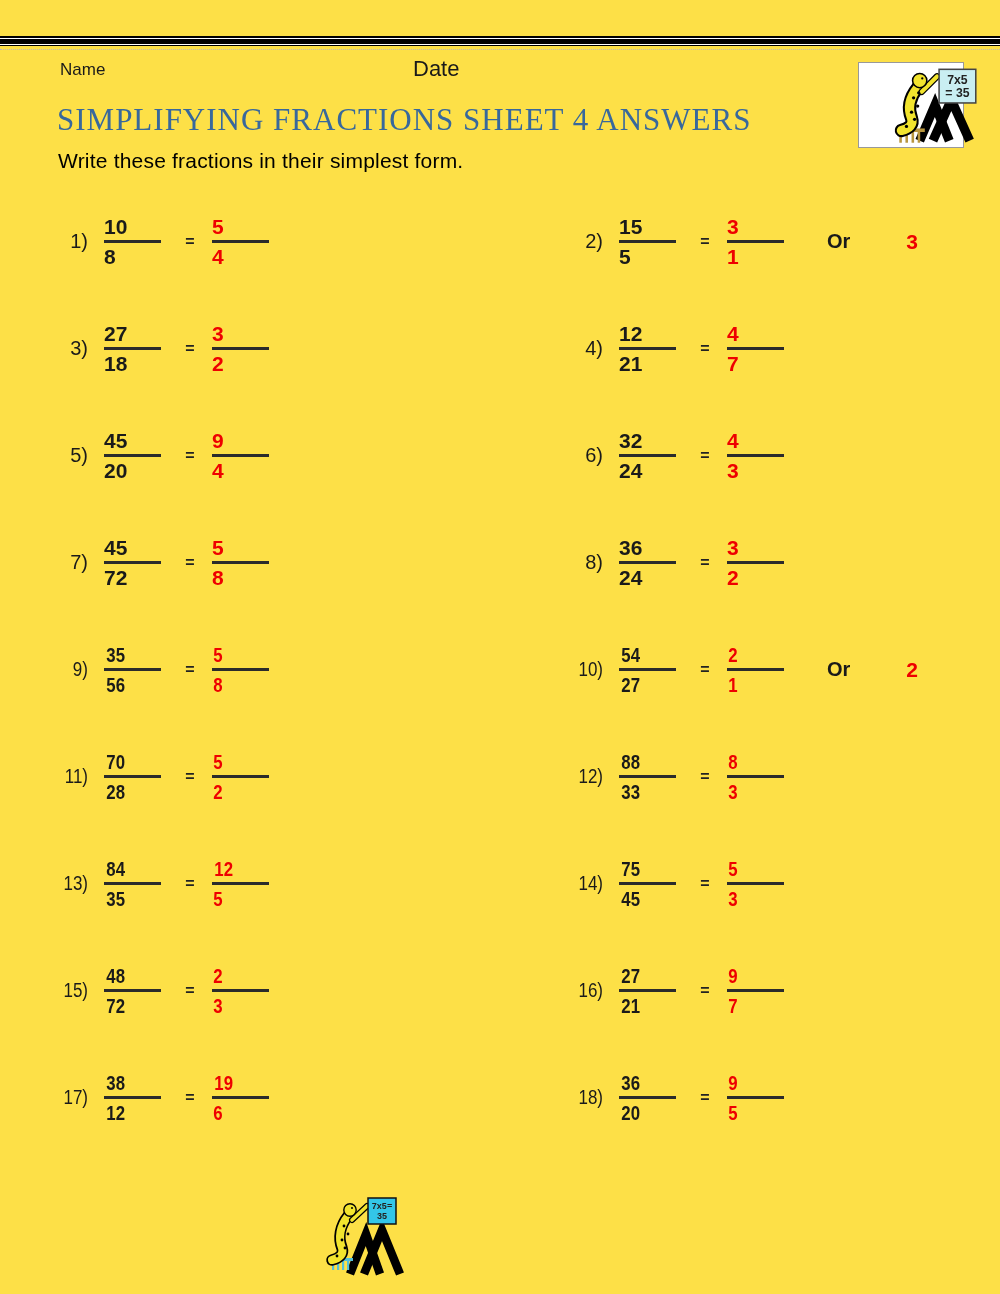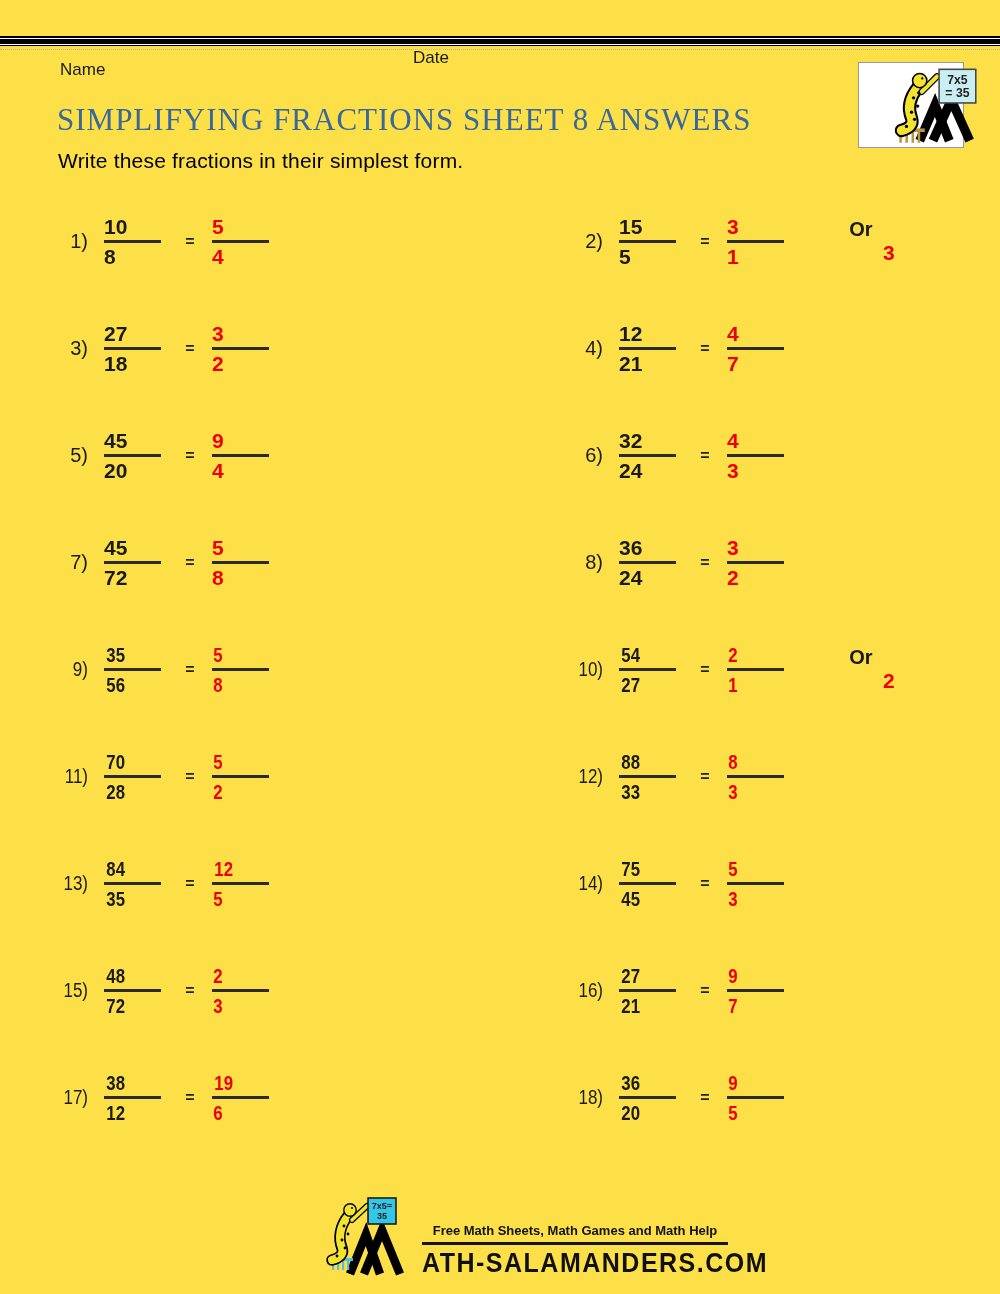--- a/index.html
+++ b/index.html
@@ -5,40 +5,40 @@
   html,body{margin:0;padding:0;background:#fff;}
   .page{position:relative;width:1000px;height:1294px;background:#fde047;overflow:hidden;
         font-family:"Liberation Sans",sans-serif;color:#111;}
 
   
   .top-rule{position:absolute;left:0;top:36px;width:1000px;height:10px;
     background:linear-gradient(to bottom,#000 0 2px,#fff 2px 3px,#000 3px 8px,#fff 8px 9px,#000 9px 10px);}
   .top-rule-dotted{position:absolute;left:0;top:49px;width:1000px;height:0;border-top:1px dotted #b8b8b8;}
 
   .name-label{position:absolute;left:60px;top:60px;font-size:17px;color:#1a1a1a;}
-  .date-label{position:absolute;left:413px;top:48px;font-size:17px;color:#1a1a1a;}
+  .date-label{position:absolute;left:413px;top:56px;font-size:22px;color:#1a1a1a;}
 
   .page-title{position:absolute;left:57px;top:102px;font-family:"Liberation Serif",serif;
     font-size:31px;letter-spacing:1px;color:var(--title-blue,#38689c);white-space:nowrap;}
   .subtitle{position:absolute;left:58px;top:149px;font-size:21px;color:#000;letter-spacing:.2px;}
 
   .logo-box{position:absolute;left:858px;top:62px;width:106px;height:86px;border:1px solid #999;
     background:#fff;box-sizing:border-box;padding-left:24px;}
 
   
   .problems{position:absolute;left:40px;top:188px;width:960px;display:grid;
     grid-template-columns:515px 445px;grid-auto-rows:107px;align-items:center;}
   .problem{display:flex;align-items:center;}
   .p-label{width:48px;text-align:right;margin-right:16px;font-size:20px;color:#1a1a1a;}
   .frac{width:64px;display:inline-flex;flex-direction:column;align-items:flex-start;}
   .frac .digit{font-size:21px;font-weight:bold;line-height:23px;color:#1a1a1a;}
   .frac .bar{width:57px;height:3px;background:#2b2b2b;margin:2px 0;}
   .frac.answer .digit{color:var(--answer-red,#ee0000);}
   .eq{width:44px;text-align:center;font-size:16px;font-weight:bold;color:#222;}
-  .or-group{display:flex;align-items:center;margin-left:36px;flex-direction:column;}
+  .or-group{display:flex;align-items:flex-start;margin-left:36px;}
   .or-label{font-size:20px;font-weight:bold;color:#1a1a1a;}
   .whole{margin-left:56px;font-size:21px;font-weight:bold;color:var(--answer-red,#ee0000);}
   
   .cond .digit{display:inline-block;transform:scaleX(.8);}
   .cond .p-label{transform:scaleX(.85);transform-origin:100% 50%;}
 
   
   .footer{position:absolute;left:322px;top:1196px;display:flex;align-items:flex-end;}
   .footer-logo{width:98px;height:80px;flex:0 0 auto;}
   .footer-text{width:306px;margin-left:2px;padding-top:8px;}
@@ -92,21 +92,21 @@
       </g>
 
       <g>
         <rect x="55" y="6" width="36" height="33" fill="var(--board-cyan-light,#c9eef2)" stroke="#444" stroke-width="1.5"></rect>
         <text x="73" y="20" text-anchor="middle" font-size="12" fill="#222">7x5</text>
         <text x="73" y="33" text-anchor="middle" font-size="12" fill="#222">= 35</text>
       </g>
     </svg>
   </div>
 
-  <div class="page-title">SIMPLIFYING FRACTIONS SHEET 8 ANSWERS</div>
+  <div class="page-title">SIMPLIFYING FRACTIONS SHEET 4 ANSWERS</div>
   <div class="subtitle">Write these fractions in their simplest form.</div>
 
   <div class="problems">
       <div class="problem">
     <span class="p-label">1)</span>
     <span class="frac question">
       <span class="digit top">10</span>
       <span class="bar"></span>
       <span class="digit bot">8</span>
     </span>
@@ -406,20 +406,15 @@
         <circle cx="20" cy="44" r="1.4" fill="#000"></circle>
           <circle cx="23" cy="52" r="1.4" fill="#000"></circle>
         <circle cx="15" cy="60" r="1.4" fill="#000"></circle>
       </g>
       <g>
         <rect x="46" y="2" width="28" height="26" fill="var(--board-cyan-bright,#33c6e8)" stroke="#111" stroke-width="1.5"></rect>
         <text x="60" y="13" text-anchor="middle" font-size="9" fill="#222">7x5=</text>
         <text x="60" y="23" text-anchor="middle" font-size="9" fill="#222">35</text>
       </g>
     </svg>
-    <div class="footer-text">
-      <div class="tagline">Free Math Sheets, Math Games and Math Help</div>
-      <div class="footer-rule"></div>
-      <div class="brand">ATH-SALAMANDERS.COM</div>
-    </div>
   </div>
 
 </div>
 
 </body></html>

